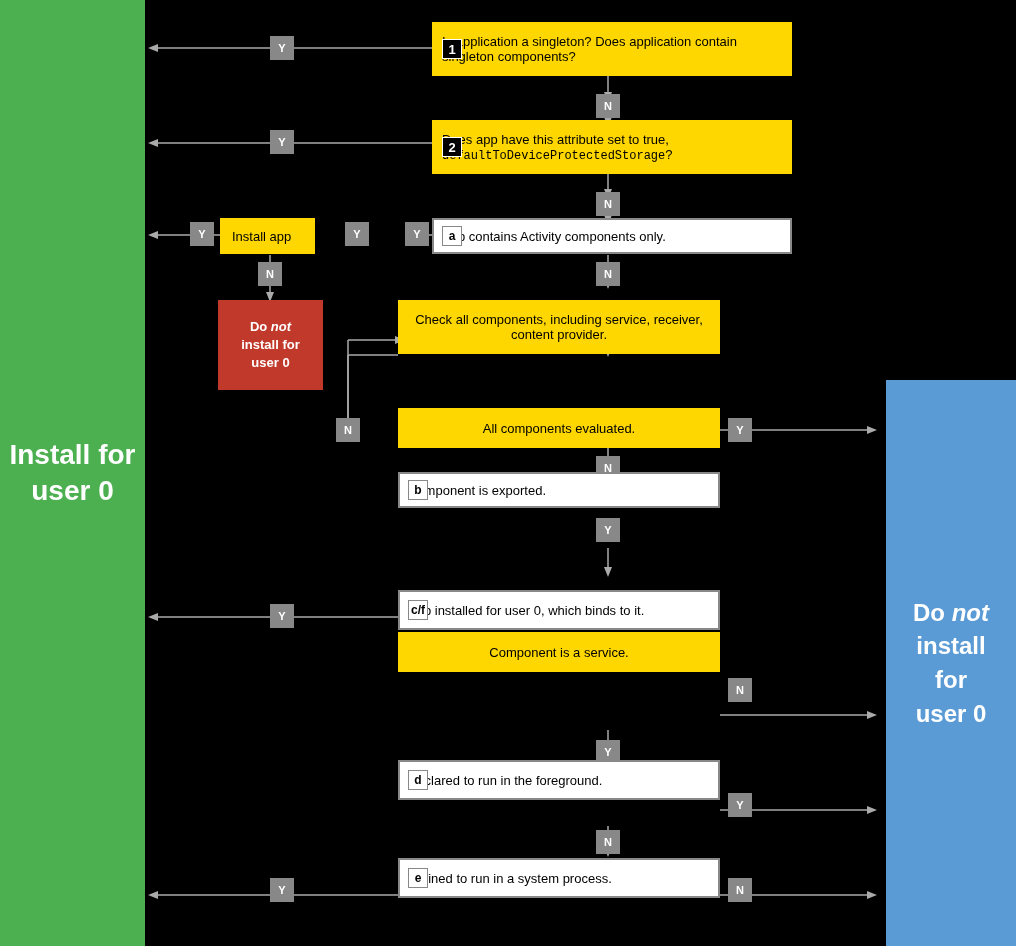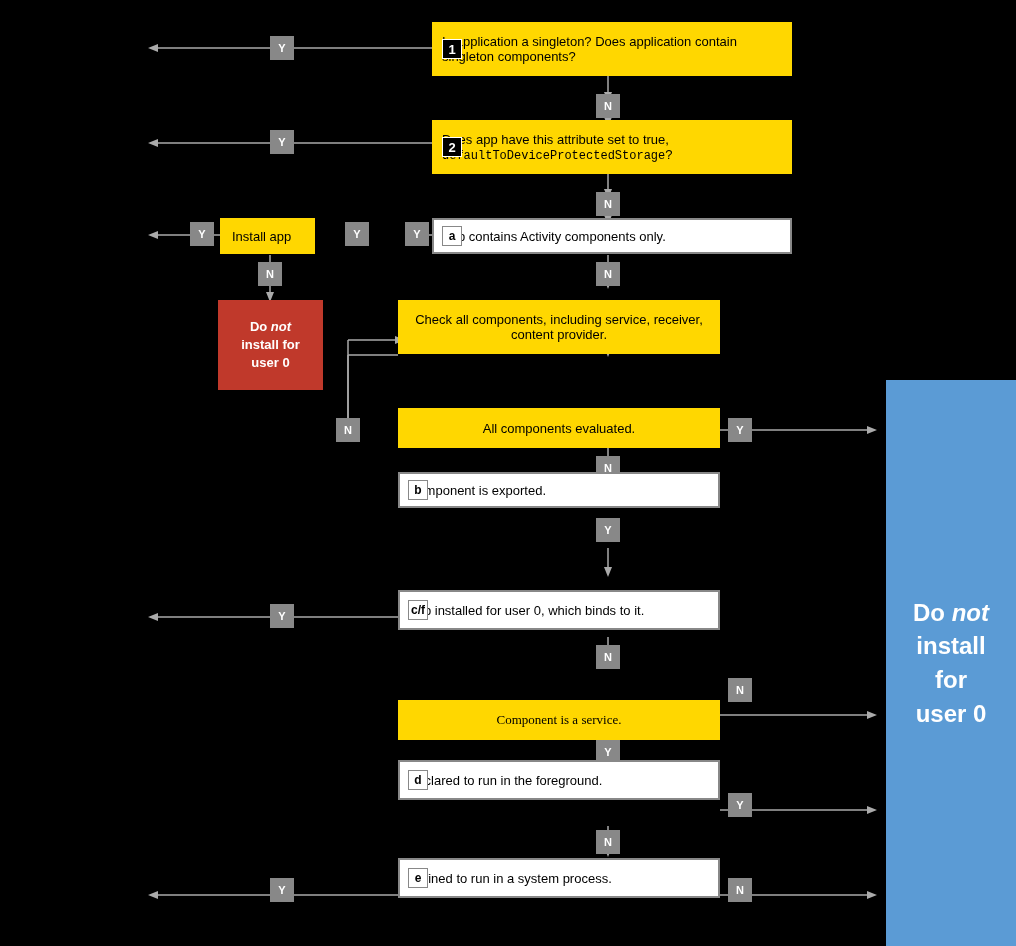--- a/index.html
+++ b/index.html
@@ -185,20 +185,23 @@
     code {
       font-family: 'Courier New', monospace;
       font-size: 12px;
     }
   </style>
 </head>
 <body>
 
 <div class="diagram-container">
 
+  <div class="left-panel">
+    <div class="left-panel-text">Install for user 0</div>
+  </div>
 
   <div class="right-panel">
     <div class="right-panel-text">Do <em>not</em><br>install<br>for<br>user 0</div>
   </div>
 
   <svg class="arrows">
 
     <line x1="608" y1="68" x2="608" y2="95"></line>
     <polygon class="arrow-head" points="604,92 608,102 612,92"></polygon>
 
@@ -341,21 +344,21 @@
 
   <div class="box-white" style="left:398px; top:590px; width:322px; min-height:40px;">
     <div class="letter-label">c/f</div>
     <span>App installed for user 0, which binds to it.</span>
   </div>
 
   <div class="badge" style="left:270px; top:604px;">Y</div>
 
   <div class="badge" style="left:596px; top:645px;">N</div>
 
-  <div class="box-yellow" style="left:398px; top:700px; width:322px; min-height:40px; justify-content:center; text-align:center;font-family:Liberation Serif, serif;">
+  <div class="box-yellow" style="left:398px; top:632px; width:322px; min-height:40px; justify-content:center; text-align:center;">
     <span>Component is a service.</span>
   </div>
 
   <div class="badge" style="left:728px; top:678px;">N</div>
 
   <div class="badge" style="left:596px; top:740px;">Y</div>
 
   <div class="box-white" style="left:398px; top:760px; width:322px; min-height:40px;">
     <div class="letter-label">d</div>
     <span>Declared to run in the foreground.</span>

